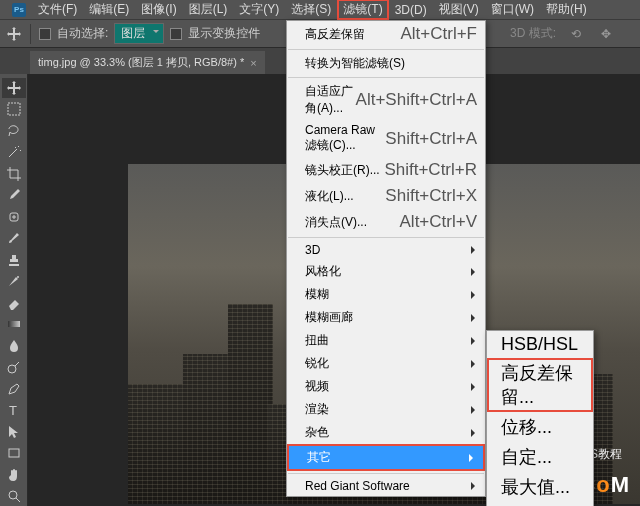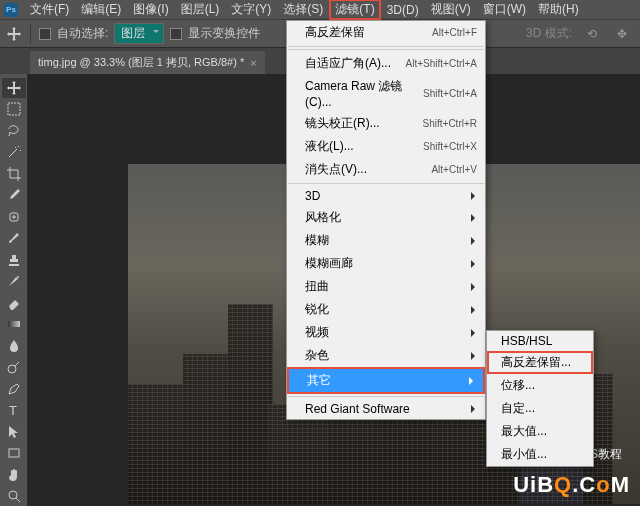--- a/index.html
+++ b/index.html
@@ -1,32 +1,32 @@
 <!DOCTYPE html>
 <html><head>
 <meta charset="utf-8">
 <style>
   * { margin: 0; padding: 0; box-sizing: border-box; font-family: "Microsoft YaHei", sans-serif; }
   body { background: #535353; width: 640px; height: 506px; overflow: hidden; color: #ddd; font-size: 12px; position: relative; }
   
-  .menubar { background: #535353; height: 20px; display: flex; align-items: center; padding-left: 4px; border-bottom: 1px solid #3a3a3a; }
+  .menubar { background: #535353; height: 20px; display: flex; align-items: center; padding-left: 12px; border-bottom: 1px solid #3a3a3a; }
   .menubar .ps-logo { width: 14px; height: 14px; background: #1a5b8a; border-radius: 2px; margin-right: 6px; display: flex; align-items: center; justify-content: center; font-size: 8px; color: #7cc5f0; font-weight: bold; }
   .menubar .menu-item { padding: 2px 6px; cursor: pointer; color: #ddd; }
   .menubar .menu-item.highlighted { border: 2px solid #e74c3c; padding: 0 4px; }
   
   .toolbar { background: #535353; height: 28px; display: flex; align-items: center; padding-left: 6px; border-bottom: 1px solid #2a2a2a; gap: 6px; }
   .toolbar .move-icon { width: 16px; height: 16px; position: relative; }
   .toolbar .move-icon svg { width: 16px; height: 16px; }
   .toolbar .sep { width: 1px; height: 20px; background: #3a3a3a; margin: 0 2px; }
   .toolbar .checkbox { width: 12px; height: 12px; border: 1px solid #888; background: #3a3a3a; }
   .toolbar .label { color: #ccc; }
   .toolbar .dropdown { background: #0f766e; border: 1px solid #666; padding: 1px 18px 1px 6px; position: relative; color: #ddd; }
   .toolbar .dropdown::after { content: ""; position: absolute; right: 4px; top: 6px; border: 3px solid transparent; border-top-color: #aaa; }
   .toolbar .icon-btn { width: 20px; height: 20px; display: flex; align-items: center; justify-content: center; color: #999; }
-  .toolbar .right-group { margin-left: auto; display: flex; gap: 10px; padding-right: 8px; align-items: center; color: #888; }
+  .toolbar .right-group { margin-left: auto; display: flex; gap: 10px; padding-right: 24px; align-items: center; color: #888; }
   
   .tab-bar { background: #424242; height: 26px; display: flex; align-items: flex-end; padding-left: 30px; }
   .tab { background: #535353; padding: 4px 8px; display: flex; align-items: center; gap: 6px; font-size: 11px; color: #ddd; }
   .tab .close-x { color: #aaa; cursor: pointer; }
   
   .workspace { display: flex; height: calc(506px - 20px - 28px - 26px); }
   
   .tool-panel { width: 28px; background: #535353; display: flex; flex-direction: column; padding-top: 4px; gap: 2px; border-right: 1px solid #2a2a2a; }
   .tool-panel .tool { width: 24px; height: 22px; display: flex; align-items: center; justify-content: center; margin-left: 2px; color: #ccc; cursor: pointer; }
   .tool-panel .tool.active { background: #3a3a3a; }
@@ -46,26 +46,26 @@
   .b9 { left: 390px; width: 70px; height: 150px; background: linear-gradient(180deg, #3a3a40 0%, #222228 100%); clip-path: polygon(20% 0, 80% 0, 100% 100%, 0 100%); }
   .b10 { left: 455px; width: 30px; height: 130px; }
   .windows { position: absolute; inset: 0; background-image: repeating-linear-gradient(0deg, transparent 0 3px, rgba(200,190,160,0.15) 3px 4px), repeating-linear-gradient(90deg, transparent 0 4px, rgba(200,190,160,0.1) 4px 5px); }
   
   
   .dropdown-menu { position: absolute; top: 20px; left: 286px; width: 200px; background: #f0f0f0; border: 1px solid #999; box-shadow: 2px 2px 6px rgba(0,0,0,0.4); color: #000; z-index: 100; }
   .dropdown-menu .mi { padding: 3px 8px 3px 18px; display: flex; justify-content: space-between; align-items: center; cursor: pointer; font-size: 12px; position: relative; }
   .dropdown-menu .mi.hover { background: #3399ff; color: #fff; }
   .dropdown-menu .mi.hover .arrow { border-left-color: #fff; }
   .dropdown-menu .sep-line { height: 1px; background: #ccc; margin: 2px 1px; }
-  .dropdown-menu .shortcut { color: #555; font-size: 10px; }
+  .dropdown-menu .shortcut { color: #555; font-size: 17px; }
   .dropdown-menu .arrow { width: 0; height: 0; border: 4px solid transparent; border-left-color: #333; margin-right: -2px; }
   .mi.boxed { border: 2px solid #e74c3c; }
   
   .submenu { position: absolute; left: 486px; top: 330px; width: 108px; background: #f0f0f0; border: 1px solid #999; box-shadow: 2px 2px 6px rgba(0,0,0,0.4); color: #000; z-index: 101; }
-  .submenu .mi { padding: 3px 8px 3px 14px; font-size: 12px; cursor: pointer; }
+  .submenu .mi { padding: 3px 8px 3px 14px; font-size: 18px; cursor: pointer; }
   .submenu .mi.boxed { border: 2px solid #e74c3c; padding: 1px 6px 1px 12px; }
   
   .watermark1 { position: absolute; right: 18px; bottom: 42px; display: flex; align-items: center; gap: 4px; color: #eee; font-size: 12px; }
   .watermark1 .wx { width: 20px; height: 20px; border-radius: 50%; background: #6b6560; display: flex; align-items: center; justify-content: center; }
   .watermark2 { position: absolute; right: 10px; bottom: 8px; color: #fff; font-size: 22px; font-weight: bold; letter-spacing: 1px; }
   .watermark2 .o { color: #ff8c1a; }
 </style>
 </head>
 <body>
 
@@ -258,20 +258,23 @@
     </div>
   </div>
 </div>
 
 <div class="dropdown-menu">
   <div class="mi">
     <span>高反差保留</span>
     <span class="shortcut">Alt+Ctrl+F</span>
   </div>
   <div class="sep-line"></div>
+  <div class="mi">
+      <span>转换为智能滤镜(S)</span>
+    </div>
   <div class="sep-line"></div>
   <div class="mi">
       <span>自适应广角(A)...</span>
       <span class="shortcut">Alt+Shift+Ctrl+A</span>
     </div>
   <div class="mi">
       <span>Camera Raw 滤镜(C)...</span>
       <span class="shortcut">Shift+Ctrl+A</span>
     </div>
   <div class="mi">
@@ -306,20 +309,24 @@
   <div class="mi">
       <span>扭曲</span>
       <span class="arrow"></span>
     </div>
   <div class="mi">
       <span>锐化</span>
       <span class="arrow"></span>
     </div>
   <div class="mi">
       <span>视频</span>
+      <span class="arrow"></span>
+    </div>
+  <div class="mi">
+      <span>渲染</span>
       <span class="arrow"></span>
     </div>
   <div class="mi">
       <span>杂色</span>
       <span class="arrow"></span>
     </div>
   <div class="mi hover boxed">
       <span>其它</span>
       <span class="arrow"></span>
     </div>

